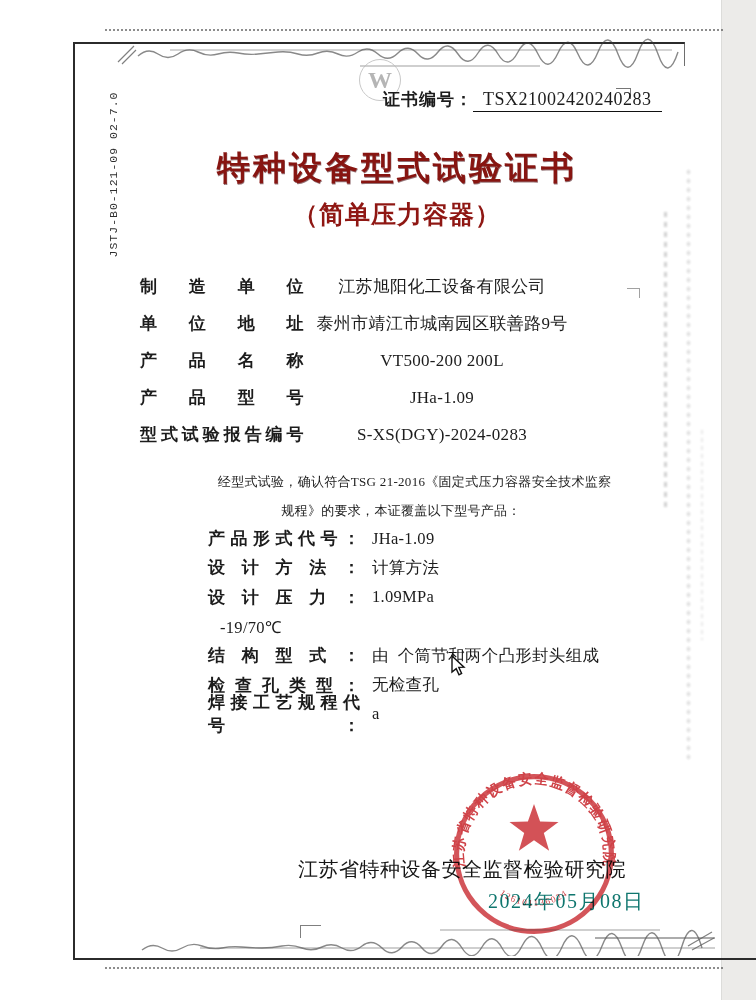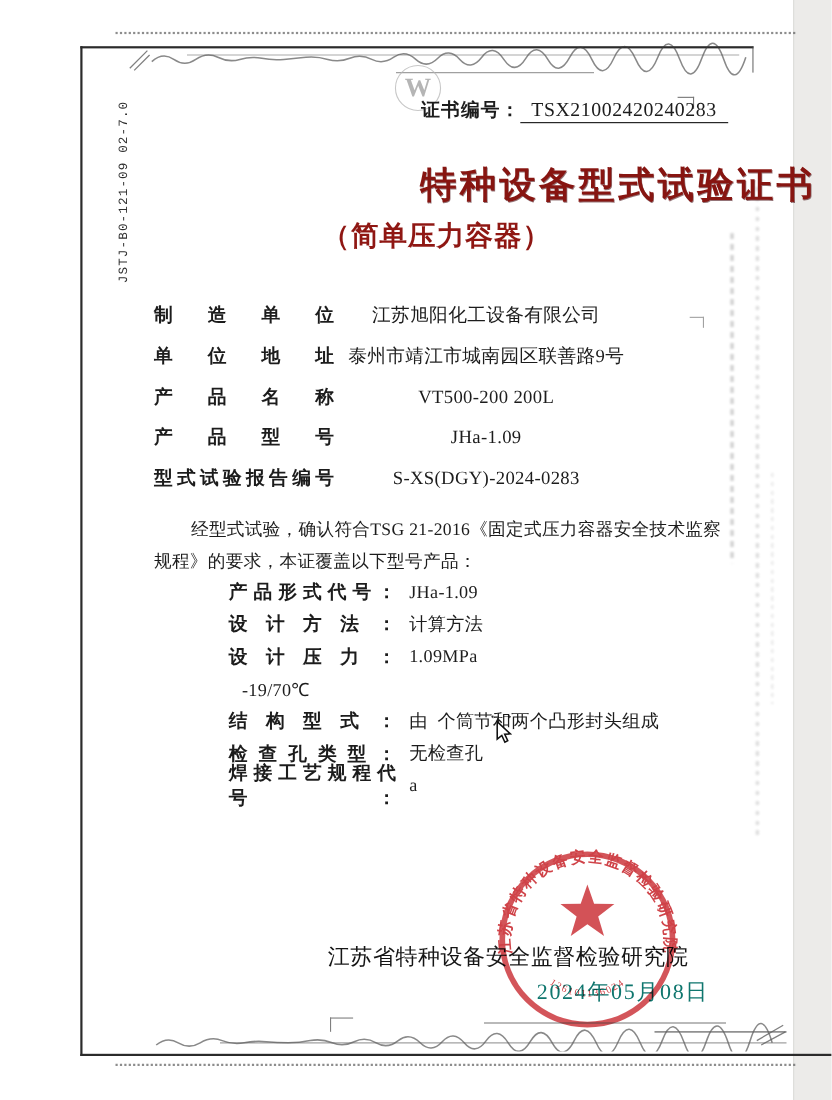--- a/index.html
+++ b/index.html
@@ -26,31 +26,31 @@
     display:flex;align-items:center;justify-content:center;opacity:.75;}
   .watermark span{color:#9d9d9d;font-size:24px;font-weight:bold;font-family:"Liberation Serif",serif;}
   
   .doc-code{left:27px;top:168px;width:172px;text-align:center;transform:rotate(-90deg);
     font-family:"Liberation Mono", monospace;font-size:11.5px;letter-spacing:1px;color:#2e2e2e;}
   
   .cert-row{left:383px;top:88px;display:flex;align-items:baseline;font-size:17px;}
   .cert-label{font-weight:bold;letter-spacing:1px;}
   .cert-value{border-bottom:1.6px solid #111;padding:0 10px 1px 10px;font-size:18px;letter-spacing:.5px;}
   
-  .title{left:73px;top:146px;width:648px;text-align:right;font-size:33px;font-weight:bold;
-    color:#871511;letter-spacing:3px;text-shadow:.6px .6px 0 rgba(60,0,8,.55);margin-left:21px;}
+  .title{left:73px;top:146px;width:648px;text-align:center;font-size:33px;font-weight:bold;
+    color:#871511;letter-spacing:3px;text-shadow:.6px .6px 0 rgba(60,0,8,.55);}
   .subtitle{left:73px;top:198px;width:648px;text-align:center;font-size:25px;font-weight:bold;
     color:#8f1713;letter-spacing:1px;}
   
   .fields{left:140px;top:268px;width:548px;}
   .field-row{display:flex;height:37px;align-items:center;}
   .field-label{width:164px;font-size:17px;font-weight:bold;text-align:justify;text-align-last:justify;letter-spacing:.5px;}
   .field-value{margin-left:-12px;width:300px;text-align:center;font-size:17px;letter-spacing:.3px;}
   
-  .paragraph{left:140px;top:467px;width:522px;font-size:16px;line-height:29px;letter-spacing:.3px;}
+  .paragraph{left:140px;top:467px;width:522px;font-size:13px;line-height:29px;letter-spacing:.3px;text-align:center;}
   .paragraph .ln1{text-indent:2.1em;white-space:nowrap;}
   .paragraph .ln2{white-space:nowrap;}
   
   .specs{left:208px;top:524px;}
   .spec-row{display:flex;height:29.3px;align-items:center;}
   .spec-label{width:152px;font-size:17px;font-weight:bold;text-align:justify;text-align-last:justify;}
   .spec-value{margin-left:12px;font-size:16.5px;white-space:pre;letter-spacing:.3px;}
   
   .cursor-wrap{left:444px;top:645px;width:34px;text-align:left;}
   .cursor-arrows{font-size:12px;font-weight:bold;letter-spacing:-1px;color:#111;display:block;line-height:10px;}

